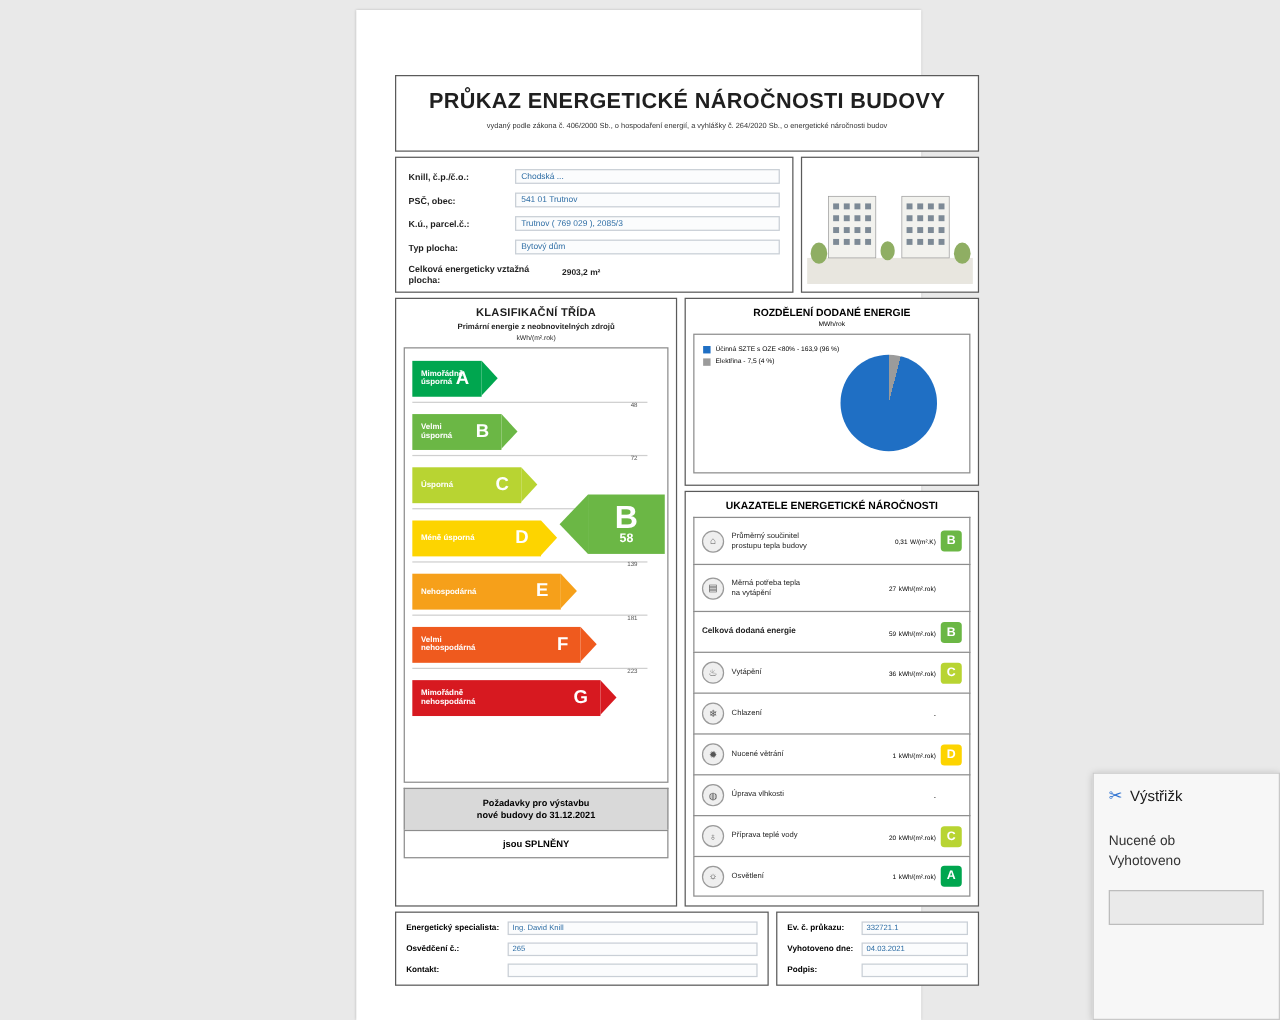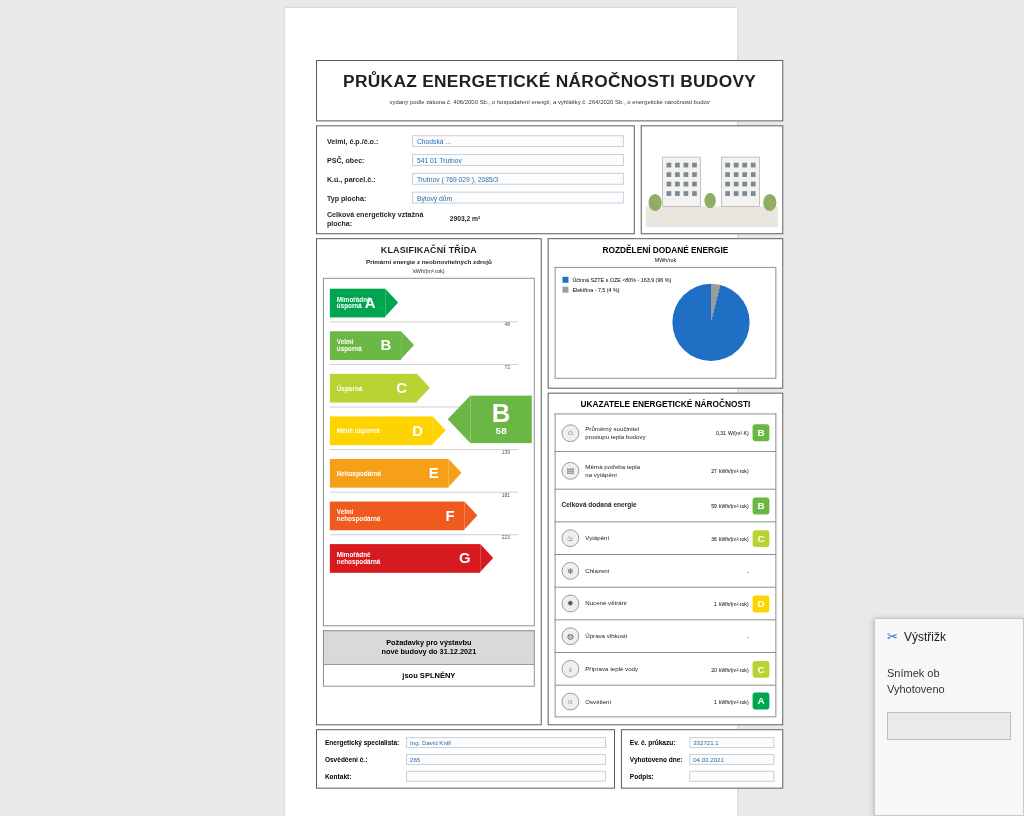--- a/index.html
+++ b/index.html
@@ -137,21 +137,21 @@
   <div class="cert">
 
     <div class="box hdr">
       <h1>PRŮKAZ ENERGETICKÉ NÁROČNOSTI BUDOVY</h1>
       <div class="sub">vydaný podle zákona č. 406/2000 Sb., o hospodaření energií, a vyhlášky č. 264/2020 Sb., o energetické náročnosti budov</div>
     </div>
 
     <div class="ident-wrap">
       <div class="box ident">
         <div class="row">
-          <div class="lbl">Velmi, č.p./č.o.:</div>
+          <div class="lbl">Knill, č.p./č.o.:</div>
           <div class="val">Chodská ...</div>
         </div>
         <div class="row">
           <div class="lbl">PSČ, obec:</div>
           <div class="val">541 01 Trutnov</div>
         </div>
         <div class="row">
           <div class="lbl">K.ú., parcel.č.:</div>
           <div class="val">Trutnov ( 769 029 ), 2085/3</div>
         </div>
@@ -415,17 +415,17 @@
 
   </div>
 </div>
 
 <div class="snip">
   <div class="ttl">
     <span class="sc">✂</span>
     <span>Výstřižk</span>
   </div>
   <div class="body">
-    <div>Snímek ob</div>
+    <div>Nucené ob</div>
     <div>Vyhotoveno</div>
   </div>
   <div class="btn"></div>
 </div>
 
 </body></html>

